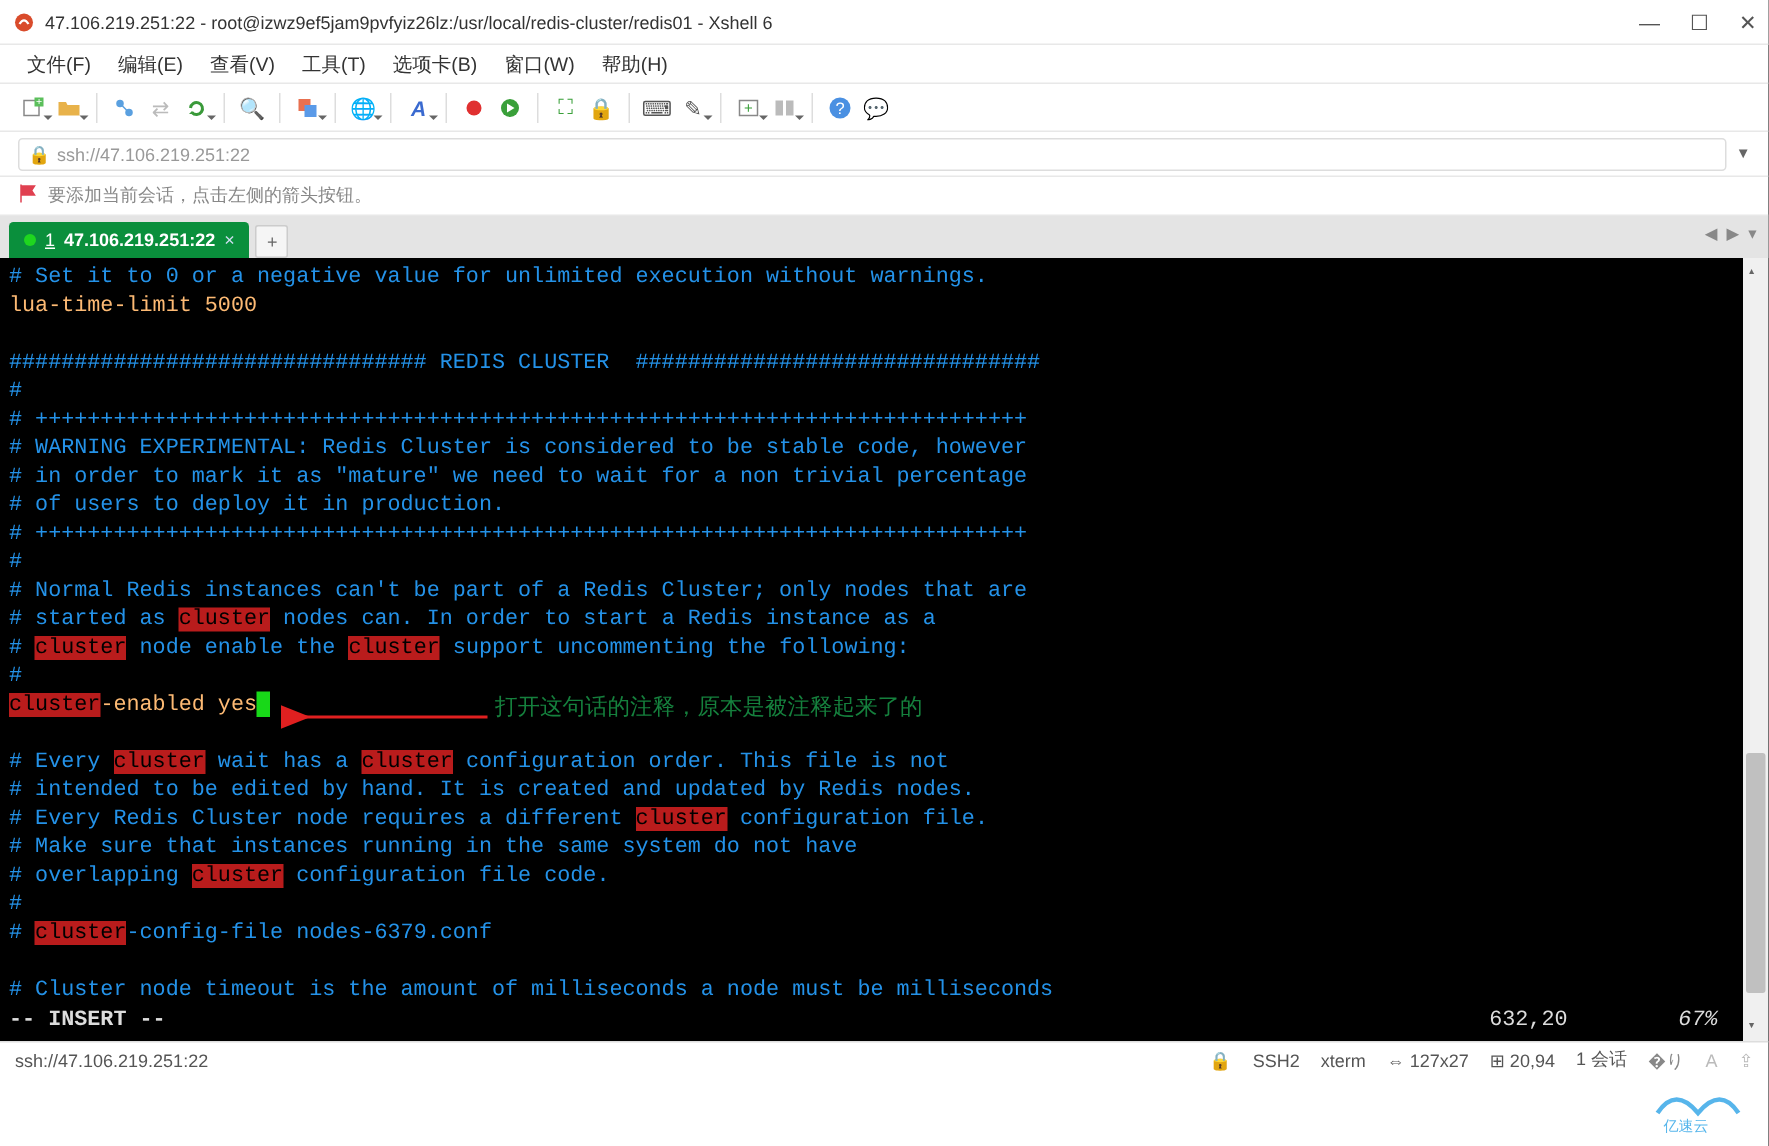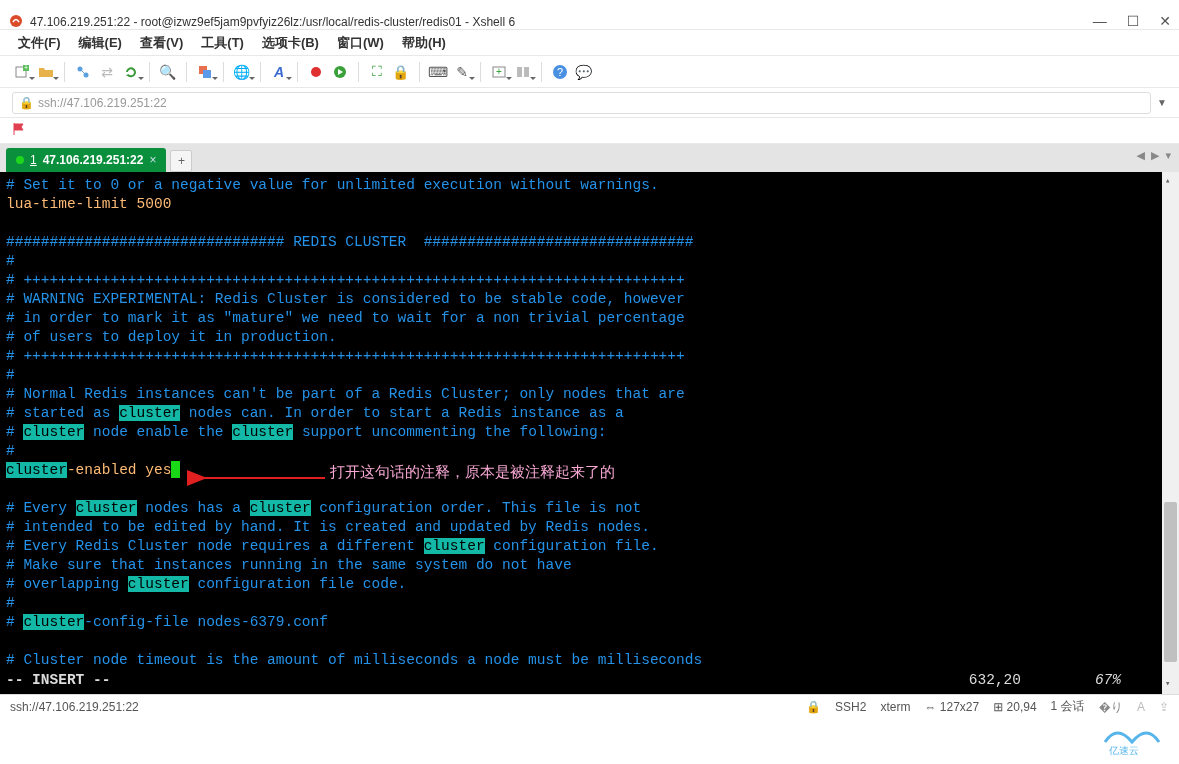--- a/index.html
+++ b/index.html
@@ -1,54 +1,54 @@
 <!DOCTYPE html>
 <html><head>
 <meta charset="utf-8">
 <style>
 * { margin:0; padding:0; box-sizing:border-box; }
 body { font-family: "Microsoft YaHei", Tahoma, sans-serif; font-size:12px; background:#fff; color:#333; width:1179px; height:764px; overflow:hidden; position:relative; }
-.titlebar { height:30px; background:#fff; display:flex; align-items:flex-end; padding:0 8px; border-bottom:1px solid #e8e8e8; }
+.titlebar { height:30px; background:#fff; display:flex; align-items:center; padding:0 8px; border-bottom:1px solid #e8e8e8; }
 .titlebar .icon { width:16px; height:16px; margin-right:6px; }
 .titlebar .title { flex:1; font-size:12px; color:#333; }
 .winbtns { display:flex; gap:20px; color:#555; font-size:14px; }
 .winbtns span { cursor:pointer; }
-.menubar { height:26px; display:flex; align-items:center; padding:0 18px; gap:18px; border-bottom:1px solid #e8e8e8;font-weight:bold; }
+.menubar { height:26px; display:flex; align-items:center; padding:0 18px; gap:18px; border-bottom:1px solid #e8e8e8; }
 .menubar span { font-size:13px; cursor:pointer; }
 .toolbar { height:32px; display:flex; align-items:center; padding:0 12px; gap:4px; border-bottom:1px solid #e8e8e8; }
 .tb-ico { width:20px; height:20px; display:inline-flex; align-items:center; justify-content:center; font-size:14px; cursor:pointer; color:#555; position:relative; }
 .tb-dd::after { content:""; position:absolute; right:-3px; bottom:-1px; border:3px solid transparent; border-top-color:#666; }
 .tb-sep { width:1px; height:20px; background:#ddd; margin:0 4px; }
 .addressbar { height:30px; display:flex; align-items:center; padding:0 12px; border-bottom:1px solid #e8e8e8; }
 .addr-box { flex:1; height:22px; border:1px solid #ddd; border-radius:3px; display:flex; align-items:center; padding:0 6px; font-size:12px; color:#999; gap:4px; }
 .addr-dd { margin-left:6px; color:#666; font-size:10px; cursor:pointer; }
 .hintbar { height:26px; display:flex; align-items:center; padding:0 12px; gap:6px; font-size:12px; color:#888; border-bottom:1px solid #e8e8e8; }
 .tabbar { height:28px; background:#e4e4e4; display:flex; align-items:flex-end; padding-left:6px; position:relative; }
 .tab { height:24px; padding:0 10px; display:flex; align-items:center; gap:6px; background:#0a8f3c; color:#fff; font-size:12px; border-radius:3px 3px 0 0; }
 .tab .dot { width:8px; height:8px; background:#1fd61f; border-radius:50%; }
 .tab .close { color:#cde; font-size:12px; cursor:pointer; }
 .tab-add { width:22px; height:22px; margin-left:4px; background:#f5f5f5; border:1px solid #ccc; display:flex; align-items:center; justify-content:center; cursor:pointer; color:#666; border-radius:2px; }
 .tabbar-right { position:absolute; right:8px; top:5px; display:flex; gap:6px; color:#888; font-size:11px; align-items:center;}
 .terminal { background:#000; height:522px; position:relative; font-family:"Consolas","Courier New",monospace; font-size:14.5px; line-height:19px; padding:4px 6px; overflow:hidden; }
 .terminal pre { font-family:inherit; white-space:pre; }
 .c-comment { color:#2492e8; }
-.c-hl { background:#14b8a6; color:#000; }
+.c-hl { background:#b91c1c; color:#000; }
 .c-white { color:#fdba74; }
 .cursor { background:#18d818; display:inline-block; width:9px; height:17px; vertical-align:text-bottom; }
 .arrow-annot { position:absolute; left:195px; top:296px; pointer-events:none; }
 .arrow-annot svg { overflow:visible; }
-.annot-text { position:absolute; left:330px; top:290px; color:#f9a8d4; font-family:"Microsoft YaHei",sans-serif; font-size:15px; }
+.annot-text { position:absolute; left:330px; top:290px; color:#15803d; font-family:"Microsoft YaHei",sans-serif; font-size:15px; }
 .term-scroll { position:absolute; right:0; top:0; width:17px; height:100%; background:#f0f0f0; }
 .term-scroll .thumb { position:absolute; right:2px; width:13px; background:#c0c0c0; border-radius:2px; }
 .statusbar { height:24px; border-top:1px solid #ddd; display:flex; align-items:center; padding:0 10px; font-size:12px; color:#555; gap:14px; }
 .statusbar .spacer { flex:1; }
 .statusbar .lock { color:#d89b00; }
 .watermark { position:absolute; right:12px; bottom:8px; width:70px; height:34px; }
 .watermark svg { opacity:.85; }
-.vim-status { position:absolute; bottom:4px; left:6px; right:38px; color:#dcdcdc; display:flex; }
+.vim-status { position:absolute; bottom:4px; left:6px; right:14px; color:#dcdcdc; display:flex; }
 .vim-status .mode { font-weight:bold; }
 .vim-status .pos { position:absolute; right:120px; }
 .vim-status .pct { position:absolute; right:20px;font-style:italic; }
 </style>
 </head>
 <body>
 
 <div class="titlebar">
   <span class="icon">
     <svg width="16" height="16">
@@ -161,20 +161,21 @@
     <span style="color:#d89b00">🔒</span>
     <span>ssh://47.106.219.251:22</span>
   </div>
   <span class="addr-dd">▼</span>
 </div>
 
 <div class="hintbar">
   <span><svg width="14" height="14">
         <path d="M2 1v12M2 2h9l-2 3 2 3H2" fill="#e04050" stroke="#e04050"></path>
       </svg></span>
+  <span>要添加当前会话，点击左侧的箭头按钮。</span>
 </div>
 
 <div class="tabbar">
   <div class="tab">
     <span class="dot"></span>
     <span style="text-decoration:underline">1</span>
     <b>47.106.219.251:22</b>
     <span class="close">×</span>
   </div>
   <div class="tab-add">+</div>
@@ -196,21 +197,21 @@
 <span class="c-comment"># in order to mark it as "mature" we need to wait for a non trivial percentage</span>
 <span class="c-comment"># of users to deploy it in production.</span>
 <span class="c-comment"># ++++++++++++++++++++++++++++++++++++++++++++++++++++++++++++++++++++++++++++</span>
 <span class="c-comment">#</span>
 <span class="c-comment"># Normal Redis instances can't be part of a Redis Cluster; only nodes that are</span>
 <span class="c-comment"># started as </span><span class="c-hl">cluster</span><span class="c-comment"> nodes can. In order to start a Redis instance as a</span>
 <span class="c-comment"># </span><span class="c-hl">cluster</span><span class="c-comment"> node enable the </span><span class="c-hl">cluster</span><span class="c-comment"> support uncommenting the following:</span>
 <span class="c-comment">#</span>
 <span class="c-hl">cluster</span><span class="c-white">-enabled yes</span><span class="cursor"></span>
 
-<span class="c-comment"># Every </span><span class="c-hl">cluster</span><span class="c-comment"> nodes has a </span><span class="c-hl">cluster</span><span class="c-comment"> configuration order. This file is not</span>
+<span class="c-comment"># Every </span><span class="c-hl">cluster</span><span class="c-comment"> wait has a </span><span class="c-hl">cluster</span><span class="c-comment"> configuration order. This file is not</span>
 <span class="c-comment"># intended to be edited by hand. It is created and updated by Redis nodes.</span>
 <span class="c-comment"># Every Redis Cluster node requires a different </span><span class="c-hl">cluster</span><span class="c-comment"> configuration file.</span>
 <span class="c-comment"># Make sure that instances running in the same system do not have</span>
 <span class="c-comment"># overlapping </span><span class="c-hl">cluster</span><span class="c-comment"> configuration file code.</span>
 <span class="c-comment">#</span>
 <span class="c-comment"># </span><span class="c-hl">cluster</span><span class="c-comment">-config-file nodes-6379.conf</span>
 
 <span class="c-comment"># Cluster node timeout is the amount of milliseconds a node must be milliseconds</span></pre>
 
   <div class="vim-status">

